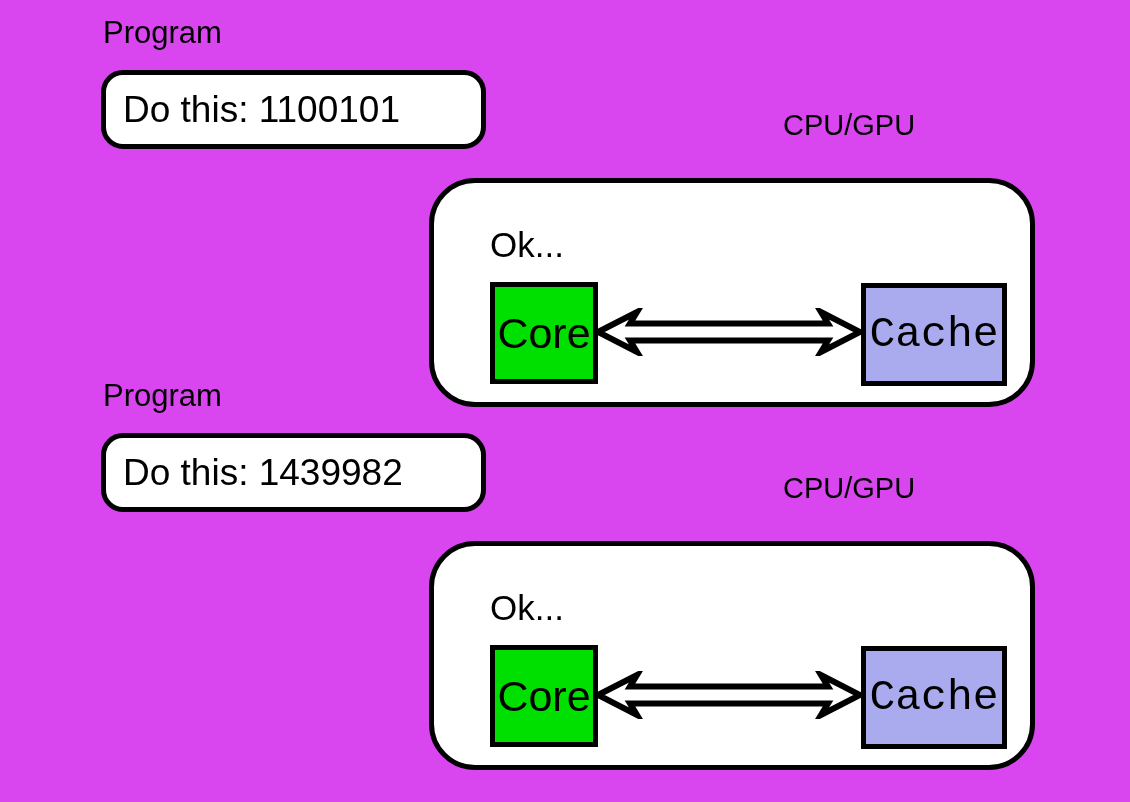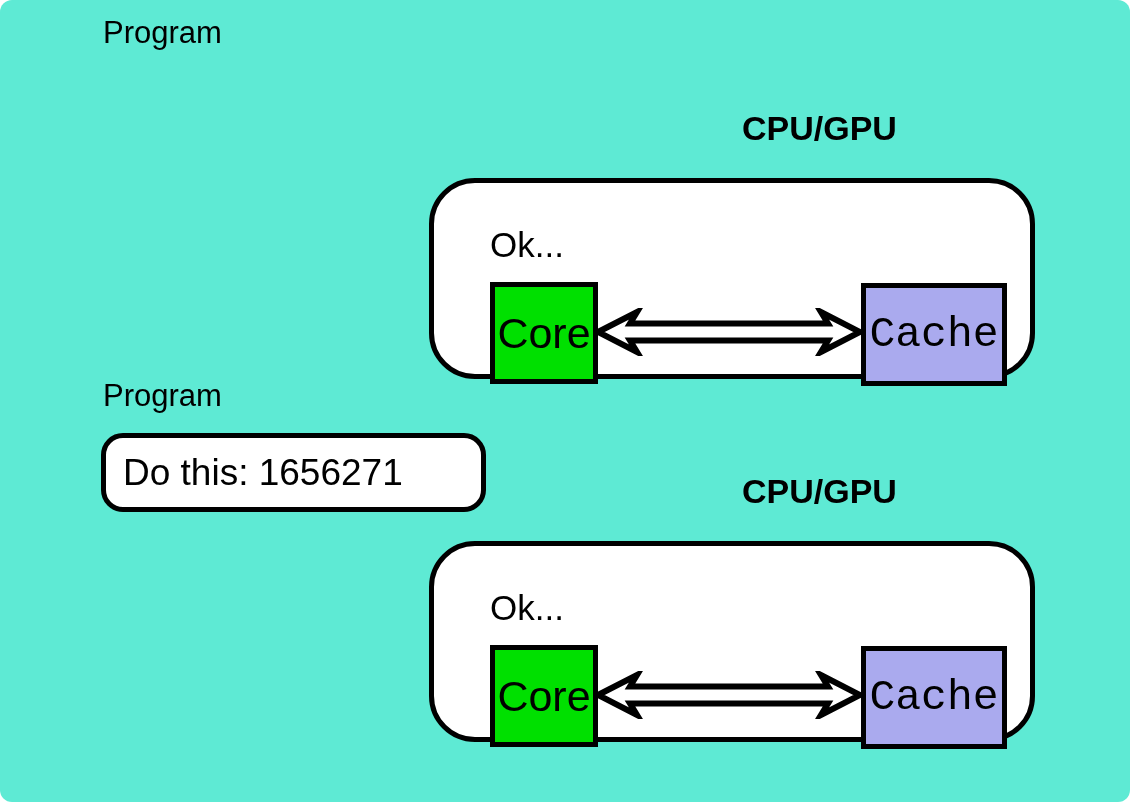--- a/index.html
+++ b/index.html
@@ -5,23 +5,22 @@
   html, body { margin: 0; padding: 0; }
   body {
     font-family: "Liberation Sans", sans-serif;
     background: #ffffff;
     color: #000000;
   }
   .page {
     position: relative;
     width: 1130px;
     height: 802px;
-    background: #5eead4;
+    background: #d946ef;
     overflow: hidden;
-    border-radius: 12px;
   }
   .unit {
     position: absolute;
     left: 0;
     width: 1130px;
     height: 420px;
   }
   .unit-1 { top: 0; }
   .unit-2 { top: 363px; }
 
@@ -47,33 +46,32 @@
     align-items: center;
     padding-left: 17px;
   }
   .instruction-text {
     font-size: 37px;
     line-height: 1;
     white-space: nowrap;
   }
   .cpu-label {
     position: absolute;
-    left: 742px;
+    left: 783px;
     top: 109px;
-    font-size: 34px;
+    font-size: 29px;
     line-height: 1.15;
     white-space: nowrap;
-    font-weight: bold;
   }
   .cpu-box {
     position: absolute;
     left: 429px;
     top: 178px;
     width: 606px;
-    height: 201px;
+    height: 229px;
     box-sizing: border-box;
     background: #ffffff;
     border: 5px solid #000000;
     border-radius: 46px;
   }
   .ok-label {
     position: absolute;
     left: 56px;
     top: 42px;
     font-size: 35px;
@@ -120,41 +118,44 @@
   }
   .arrow-wrap svg { display: block; width: 268px; height: 48px; }
 </style>
 </head>
 <body>
 
 <div class="page">
 
   <div class="unit unit-1">
     <div class="program-label">Program</div>
+    <div class="program-box">
+      <span class="instruction-text">Do this: 1100101</span>
+    </div>
     <div class="cpu-label">CPU/GPU</div>
     <div class="cpu-box">
       <div class="ok-label">Ok...</div>
       <div class="core-box" style="background-color: rgb(0, 224, 0);">
         <span class="chip-label">Core</span>
       </div>
       <div class="arrow-wrap">
         <svg viewBox="0 0 268 48" xmlns="http://www.w3.org/2000/svg">
           <path d="M 3 24 L 42 4 L 35 15.5 L 233 15.5 L 226 4 L 265 24 L 226 44 L 233 32.5 L 35 32.5 L 42 44 Z" fill="#ffffff" stroke-width="6" stroke-linejoin="miter" stroke="#000000"></path>
         </svg>
       </div>
       <div class="cache-box" style="background-color: rgb(170, 170, 238);">
         <span class="chip-label">Cache</span>
       </div>
     </div>
   </div>
 
   <div class="unit unit-2">
     <div class="program-label">Program</div>
     <div class="program-box">
-      <span class="instruction-text">Do this: 1656271</span>
+      <span class="instruction-text">Do this: 1439982</span>
     </div>
     <div class="cpu-label">CPU/GPU</div>
     <div class="cpu-box">
       <div class="ok-label">Ok...</div>
       <div class="core-box" style="background-color: rgb(0, 224, 0);">
         <span class="chip-label">Core</span>
       </div>
       <div class="arrow-wrap">
         <svg viewBox="0 0 268 48" xmlns="http://www.w3.org/2000/svg">
           <path d="M 3 24 L 42 4 L 35 15.5 L 233 15.5 L 226 4 L 265 24 L 226 44 L 233 32.5 L 35 32.5 L 42 44 Z" fill="#ffffff" stroke-width="6" stroke-linejoin="miter" stroke="#000000"></path>

